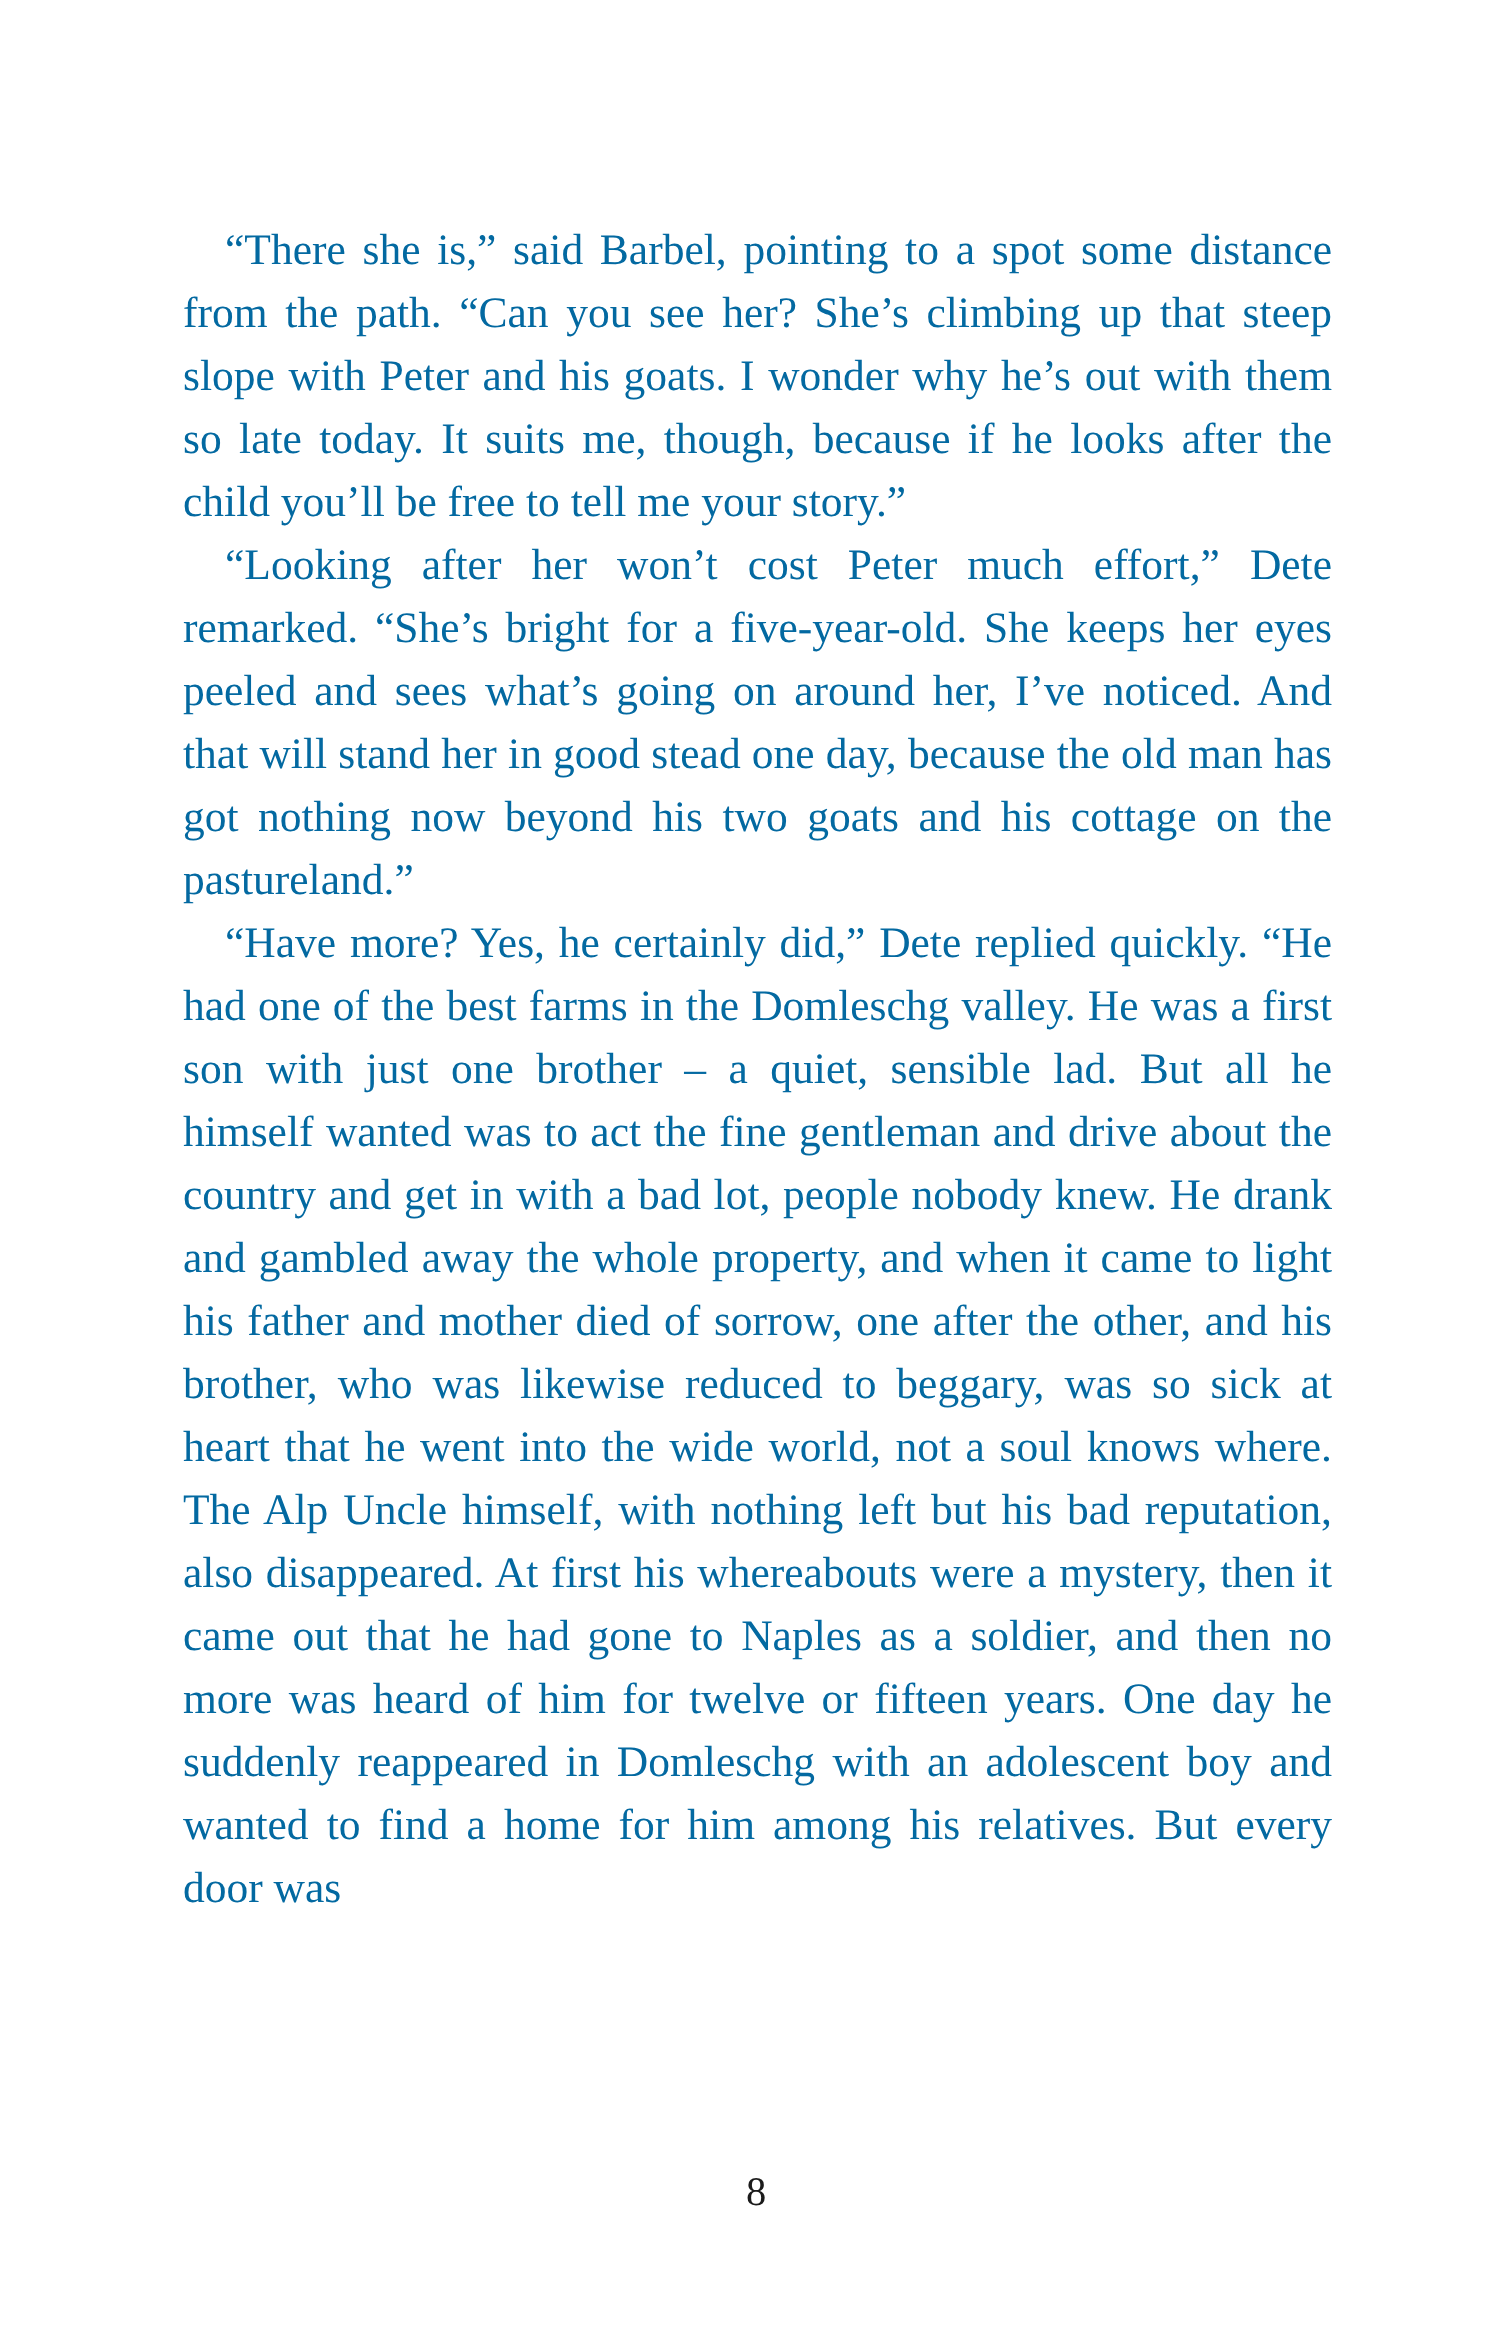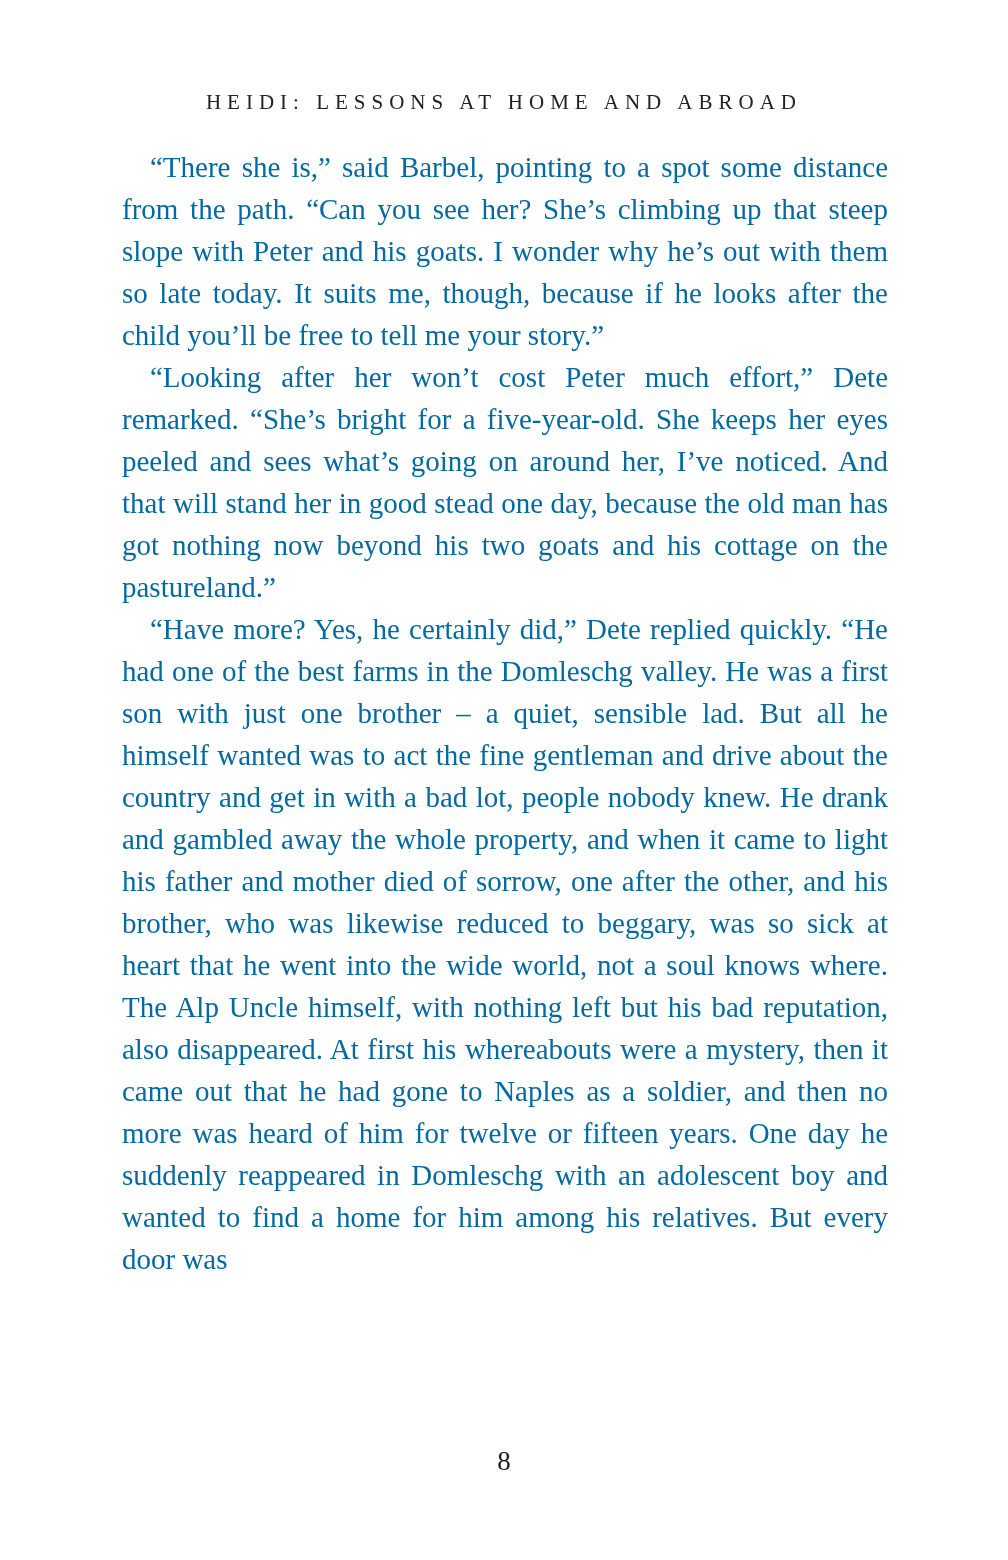--- a/index.html
+++ b/index.html
@@ -50,21 +50,20 @@
       text-align: center;
       font-size: 27px;
       color: #1b1b1b;
     }
   </style>
 </head>
 <body>
 
 <div class="page">
 
-  <div class="running-header">HEIDI: LESSONS AT HOME AND ABROAD</div>
 
   <div class="body-text">
     <p>“There she is,” said Barbel, pointing to a spot some distance from the path. “Can you see her? She’s climbing up that steep slope with Peter and his goats. I wonder why he’s out with them so late today. It suits me, though, because if he looks after the child you’ll be free to tell me your story.”</p>
     <p>“Looking after her won’t cost Peter much effort,” Dete remarked. “She’s bright for a five-year-old. She keeps her eyes peeled and sees what’s going on around her, I’ve noticed. And that will stand her in good stead one day, because the old man has got nothing now beyond his two goats and his cottage on the pastureland.”</p>
     <p>“Have more? Yes, he certainly did,” Dete replied quickly. “He had one of the best farms in the Domleschg valley. He was a first son with just one brother – a quiet, sensible lad. But all he himself wanted was to act the fine gentleman and drive about the country and get in with a bad lot, people nobody knew. He drank and gambled away the whole property, and when it came to light his father and mother died of sorrow, one after the other, and his brother, who was likewise reduced to beggary, was so sick at heart that he went into the wide world, not a soul knows where. The Alp Uncle himself, with nothing left but his bad reputation, also disappeared. At first his whereabouts were a mystery, then it came out that he had gone to Naples as a soldier, and then no more was heard of him for twelve or fifteen years. One day he suddenly reappeared in Domleschg with an adolescent boy and wanted to find a home for him among his relatives. But every door was</p>
   </div>
 
   <div class="page-number">8</div>
 
 </div>

